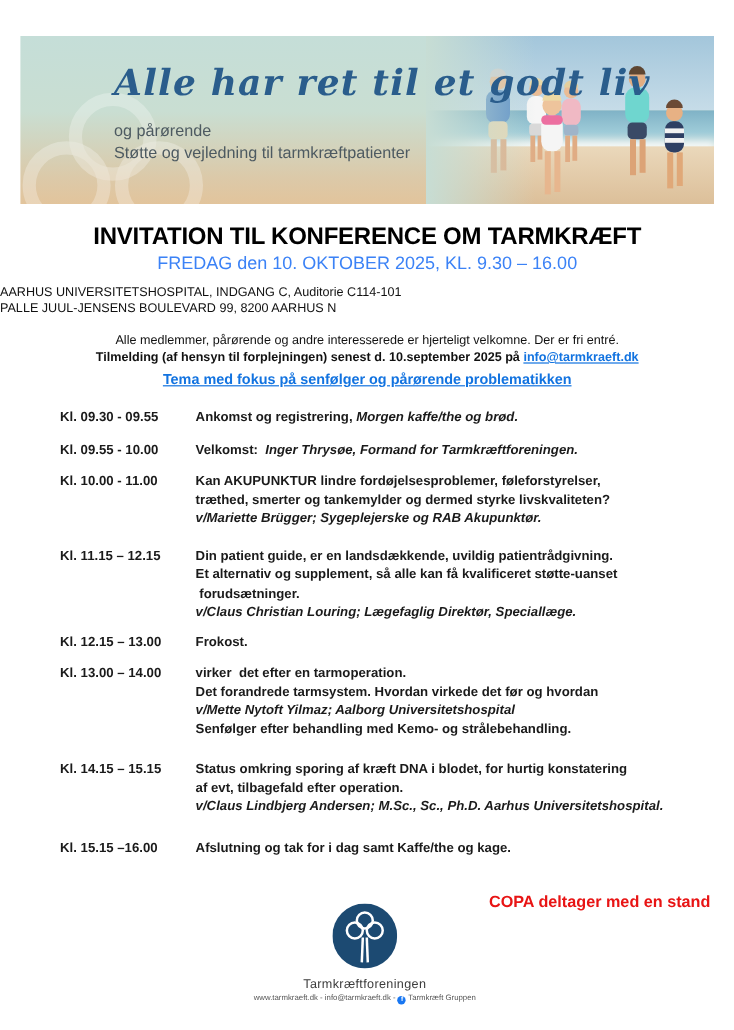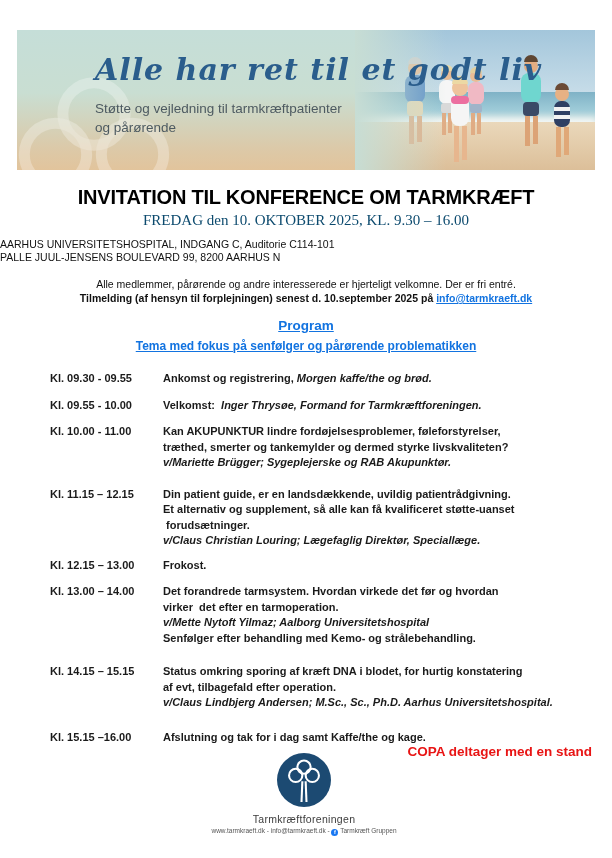--- a/index.html
+++ b/index.html
@@ -37,21 +37,21 @@
           background:rgba(255,255,255,0.75); filter:blur(3px); }
   .people { position:absolute; left:0; top:0; }
   .photo-fade {
     position:absolute; inset:0; z-index:2;
     background:linear-gradient(90deg,#c7ddd4 0%, rgba(199,221,212,0) 38%);
   }
 
   
   .title { margin-top:14px; text-align:center; font-size:20px; font-weight:bold;
            letter-spacing:-0.2px; line-height:26px; color:#000; }
-  .date-line { text-align:center; font-size:15px; line-height:20px; color:#0c4a6e;font-family:Liberation Serif, serif; }
+  .date-line { text-align:center; font-size:15px; line-height:20px; color:#3b82f6; }
   .venue { margin-top:8px; text-align:left; font-size:10.5px; line-height:13px; color:#111; }
   .welcome { margin-top:13px; text-align:center; font-size:10.5px; line-height:14px; color:#111; }
   .signup { font-weight:bold; }
   .signup a { color:#1273e0; text-decoration:underline; cursor:pointer; }
 
   .prog-head { margin-top:12px; text-align:center; font-size:13.5px; font-weight:bold;
                color:#1273e0; text-decoration:underline; line-height:18px; }
   .prog-theme { margin-top:3px; text-align:center; font-size:12px; font-weight:bold;
                 color:#1273e0; text-decoration:underline; line-height:16px; }
 
@@ -93,22 +93,22 @@
         <circle cx="29" cy="46" r="17"></circle>
         <circle cx="71" cy="46" r="17"></circle>
         <path d="M46,60 L44,118"></path>
         <path d="M54,60 L56,118"></path>
       </g>
     </svg>
 
     <div class="banner-text">
       <div class="tagline">Alle har ret til et godt liv</div>
       <div class="banner-sub">
+        <div>og pårørende</div>
         <div>Støtte og vejledning til tarmkræftpatienter</div>
-        <div>og pårørende</div>
       </div>
     </div>
 
     <div class="photo">
       <div class="sky"></div>
       <div class="sea"></div>
       <div class="foam"></div>
       <div class="sand"></div>
       <svg class="people" width="240" height="140" viewBox="0 0 240 140">
 
@@ -179,21 +179,20 @@
     <div>PALLE JUUL-JENSENS BOULEVARD 99, 8200 AARHUS N</div>
   </div>
 
   <div class="welcome">
     <div>Alle medlemmer, pårørende og andre interesserede er hjerteligt velkomne. Der er fri entré.</div>
     <div class="signup">
       <span>Tilmelding (af hensyn til forplejningen) senest d. 10.september 2025 på </span><a>info@tarmkraeft.dk</a>
     </div>
   </div>
 
-  <div class="prog-head">Program</div>
   <div class="prog-theme">Tema med fokus på senfølger og pårørende problematikken</div>
 
   <div class="program">
       <div class="prow">
         <div class="ptime">Kl. 09.30 - 09.55</div>
         <div class="ptext">
           <div class="pline"><span>Ankomst og registrering, </span><span class="it">Morgen kaffe/the og brød.</span></div>
         </div>
       </div>
       <div class="prow">
@@ -221,22 +220,22 @@
       </div>
       <div class="prow">
         <div class="ptime">Kl. 12.15 – 13.00</div>
         <div class="ptext">
           <div class="pline"><span>Frokost.</span></div>
         </div>
       </div>
       <div class="prow">
         <div class="ptime">Kl. 13.00 – 14.00</div>
         <div class="ptext">
+          <div class="pline"><span>virker &nbsp;det efter en tarmoperation.</span></div>
           <div class="pline"><span>Det forandrede tarmsystem. Hvordan virkede det før og hvordan</span></div>
-          <div class="pline"><span>virker &nbsp;det efter en tarmoperation.</span></div>
           <div class="pline"><span class="it">v/Mette Nytoft Yilmaz; Aalborg Universitetshospital</span></div>
           <div class="pline"><span>Senfølger efter behandling med Kemo- og strålebehandling.</span></div>
         </div>
       </div>
       <div class="prow">
         <div class="ptime">Kl. 14.15 – 15.15</div>
         <div class="ptext">
           <div class="pline"><span>Status omkring sporing af kræft DNA i blodet, for hurtig konstatering</span></div>
           <div class="pline"><span>af evt, tilbagefald efter operation.</span></div>
           <div class="pline"><span class="it">v/Claus Lindbjerg Andersen; M.Sc., Sc., Ph.D. Aarhus Universitetshospital.</span></div>

